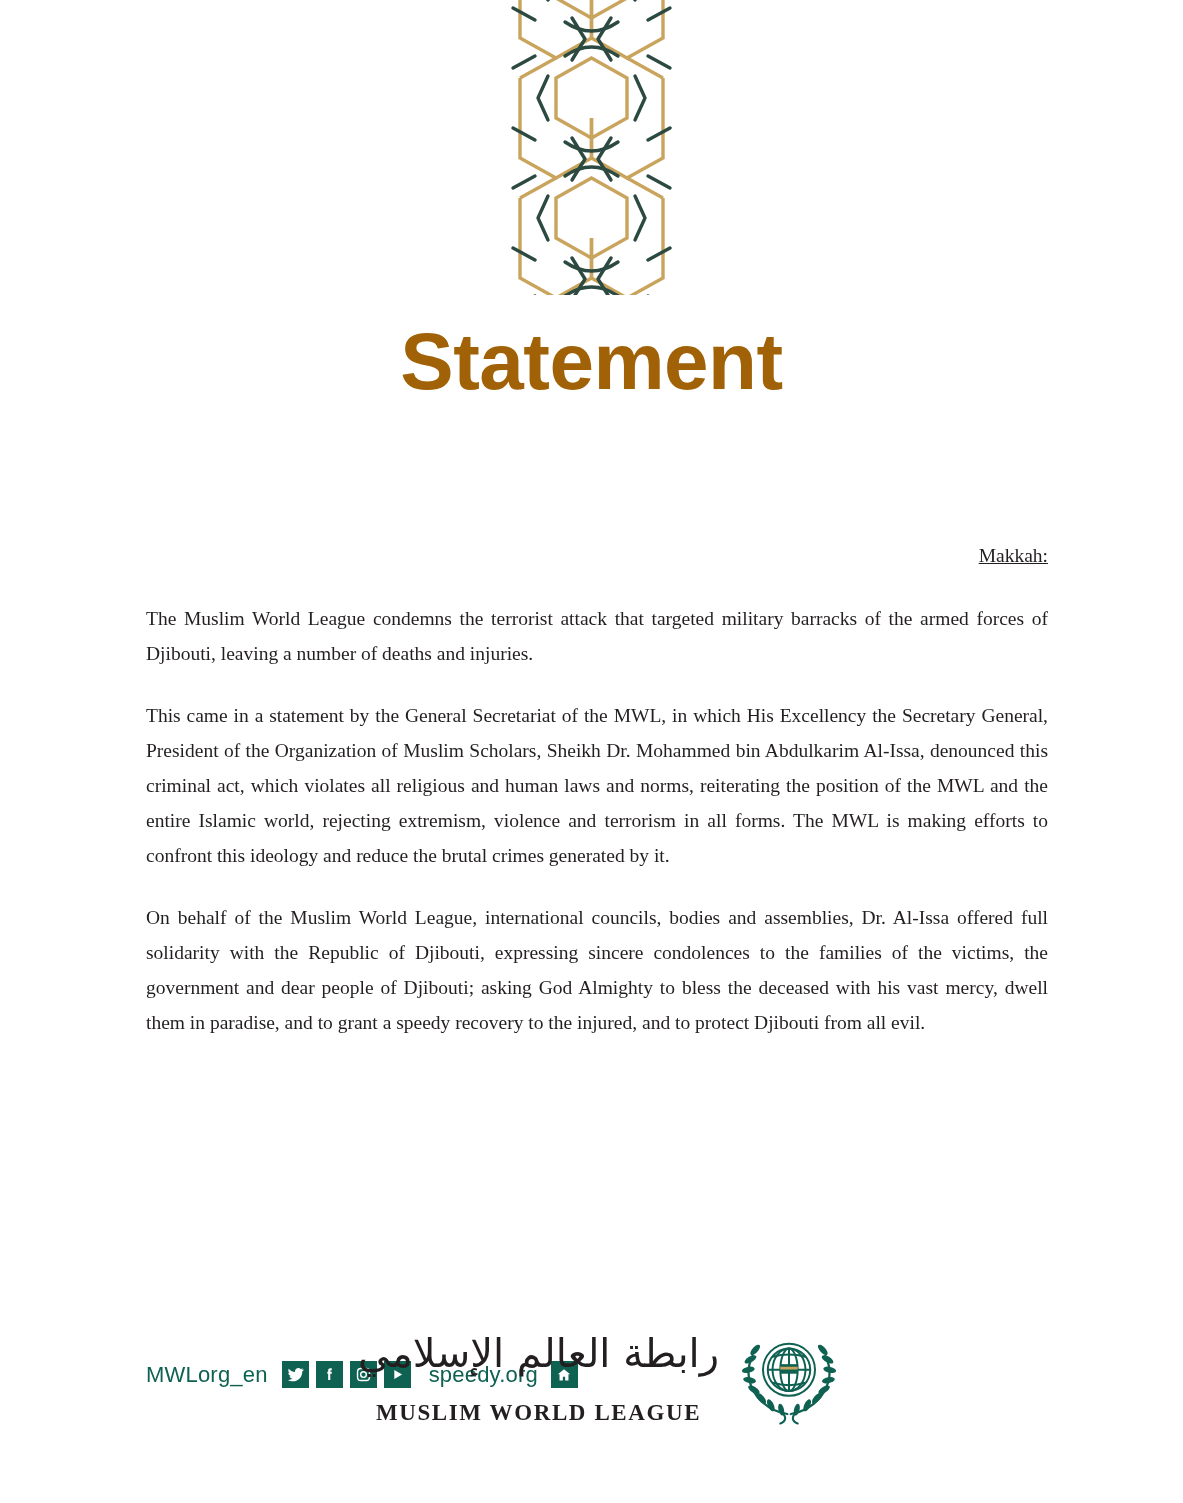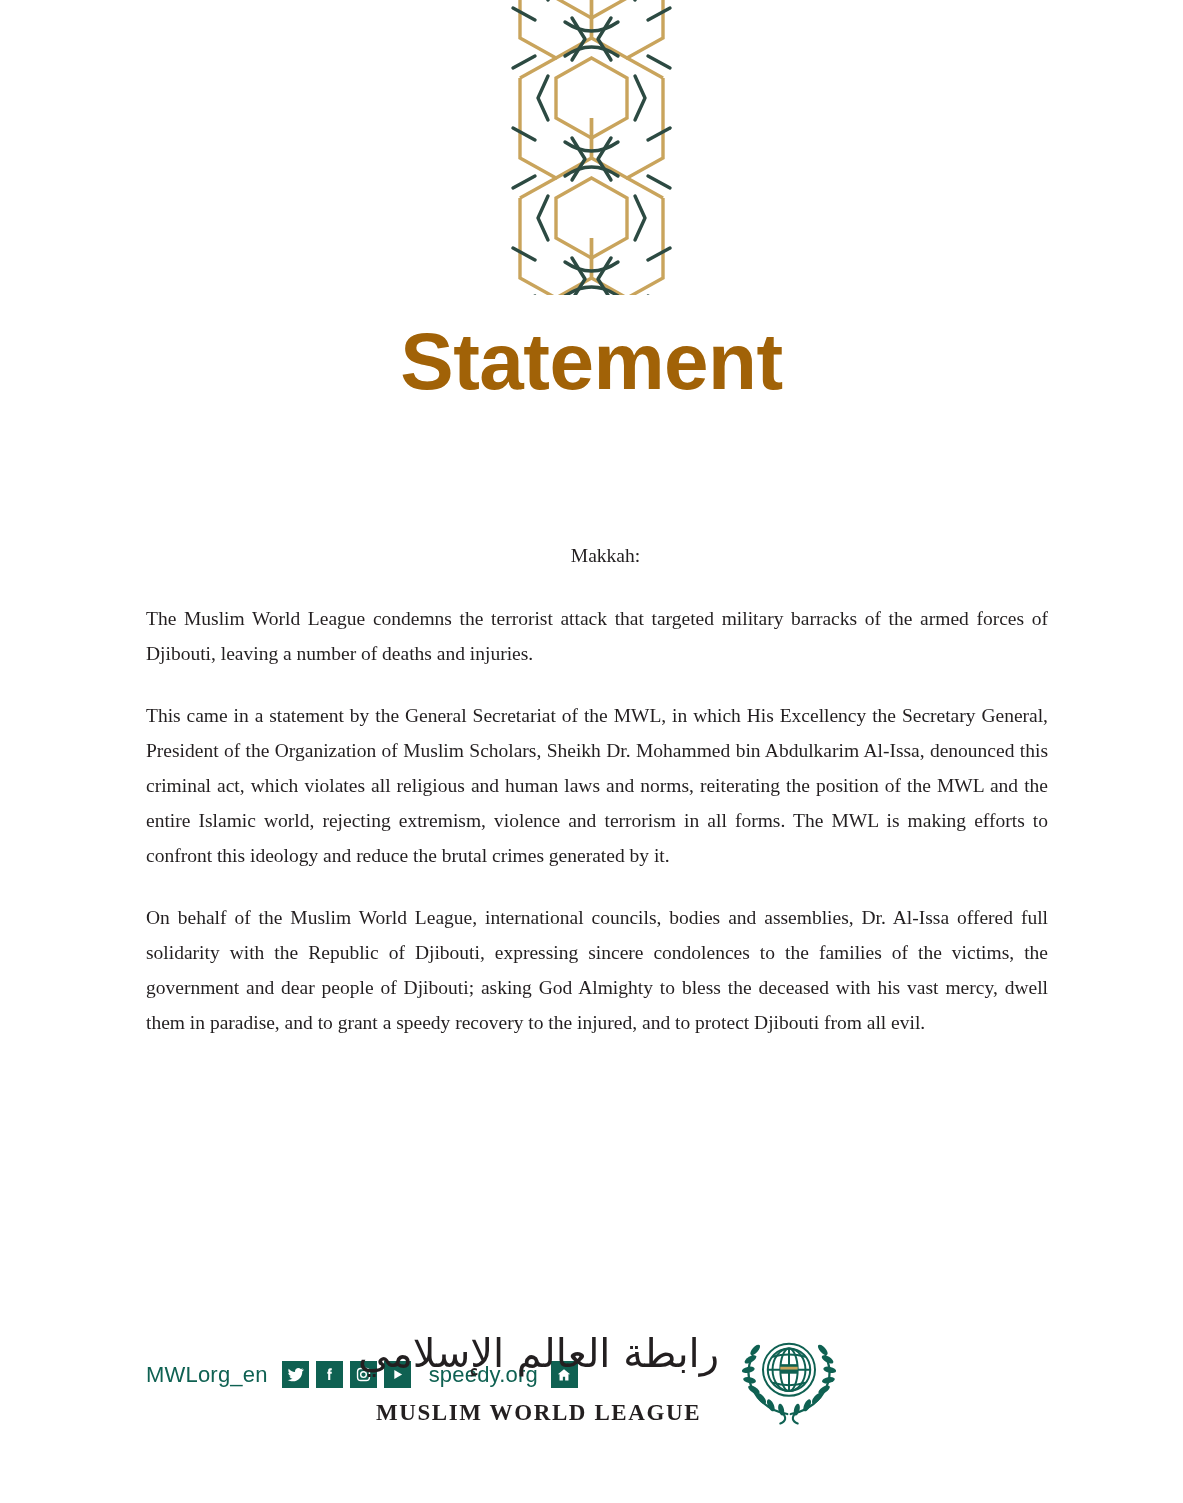--- a/index.html
+++ b/index.html
@@ -48,21 +48,22 @@
     top: 538px;
     left: 146px;
     width: 902px;
     font-family: "Liberation Serif", serif;
     font-size: 19.5px;
     line-height: 35px;
     color: #231f20;
   }
   #statement-body .dateline {
     margin: 0 0 28px 17px;
-    text-align: center;
+    text-align: right;
+    text-decoration: underline;
   }
   #statement-body .para {
     margin: 12px 0 27px 0;
     text-align: justify;
     text-justify: inter-word;
   }
   #statement-body .para:last-child {
     margin-bottom: 0;
   }
 

